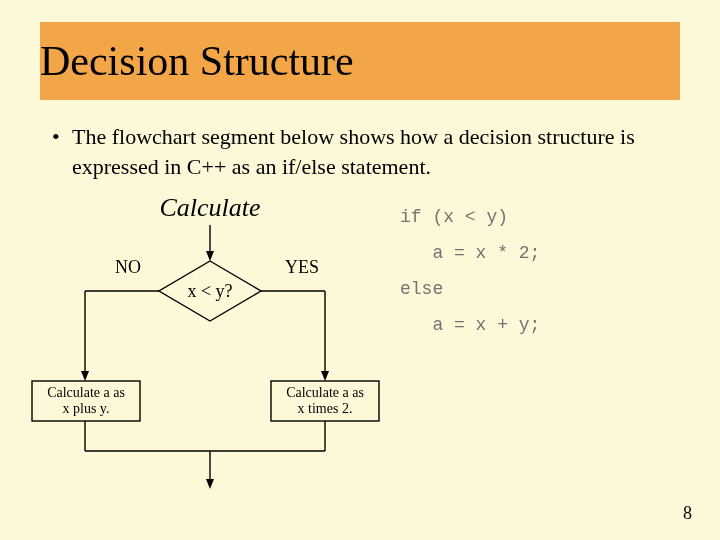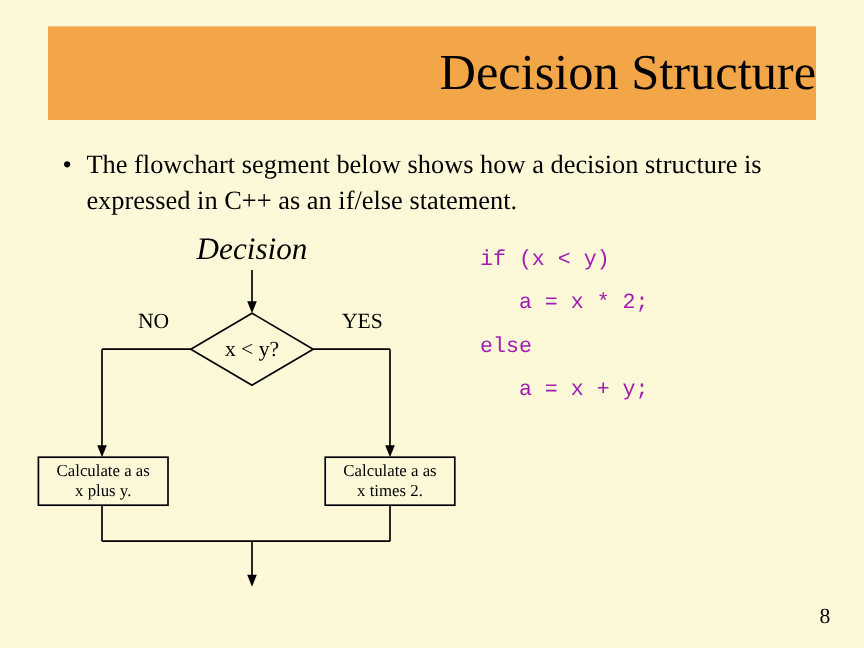--- a/index.html
+++ b/index.html
@@ -1,44 +1,44 @@
 <!DOCTYPE html>
 <html><head>
 <meta charset="utf-8">
 <style>
   html,body{margin:0;padding:0}
   body{width:720px;height:540px;background:#fdf8d8;font-family:"Times New Roman",Times,serif;color:#000;position:relative}
-  .title-bar{background:#f2a648;margin:22px 40px 0 40px;height:78px;display:flex;align-items:center;justify-content:flex-end}
+  .title-bar{background:#f2a648;margin:22px 40px 0 40px;height:78px;display:flex;align-items:center;justify-content:flex-start}
   .title-bar h1{margin:0;font-weight:400;font-size:42px}
   .bullet{margin:22px 0 0 72px;font-size:22px;line-height:1.35;max-width:590px;position:relative}
   .bullet::before{content:"•";position:absolute;left:-20px;top:0}
   .columns{display:flex;margin-top:12px}
   .flow-head,.code-head{font-style:italic;font-size:26px;text-align:center}
   .flow-col{width:400px;position:relative;height:300px}
   .code-col{width:280px;padding-top:6px}
   .flow-head{position:absolute;left:130px;top:0;width:160px}
   .code-head{margin:0 0 14px 0}
-  .code-col pre{margin:0;font-family:"Courier New",Courier,monospace;font-size:18px;line-height:2.0;color:#a21caf}
+  .code-col pre{margin:0;font-family:"Courier New",Courier,monospace;font-size:18px;line-height:2.0;color:#737373}
   .page-num{position:absolute;right:28px;bottom:16px;font-size:18px}
   svg{position:absolute;left:0;top:0}
   .node-label{font-family:"Times New Roman",Times,serif;font-size:18px}
   .small-label{font-family:"Times New Roman",Times,serif;font-size:14px}
 </style>
 </head>
 <body>
 
 <div class="title-bar">
   <h1>Decision Structure</h1>
 </div>
 
 <div class="bullet">The flowchart segment below shows how a decision structure is expressed in C++ as an if/else statement.</div>
 
 <div class="columns">
   <div class="flow-col">
-    <div class="flow-head">Decision</div>
+    <div class="flow-head">Calculate</div>
 
     <svg width="400" height="300">
 
       <line x1="210" y1="32" x2="210" y2="62" stroke="#000" stroke-width="1.4"></line>
       <polygon points="210,68 206,58 214,58" fill="#000"></polygon>
 
       <line x1="159" y1="98" x2="85" y2="98" stroke="#000" stroke-width="1.4"></line>
       <line x1="261" y1="98" x2="325" y2="98" stroke="#000" stroke-width="1.4"></line>
 
       <line x1="85" y1="98" x2="85" y2="182" stroke="#000" stroke-width="1.4"></line>

